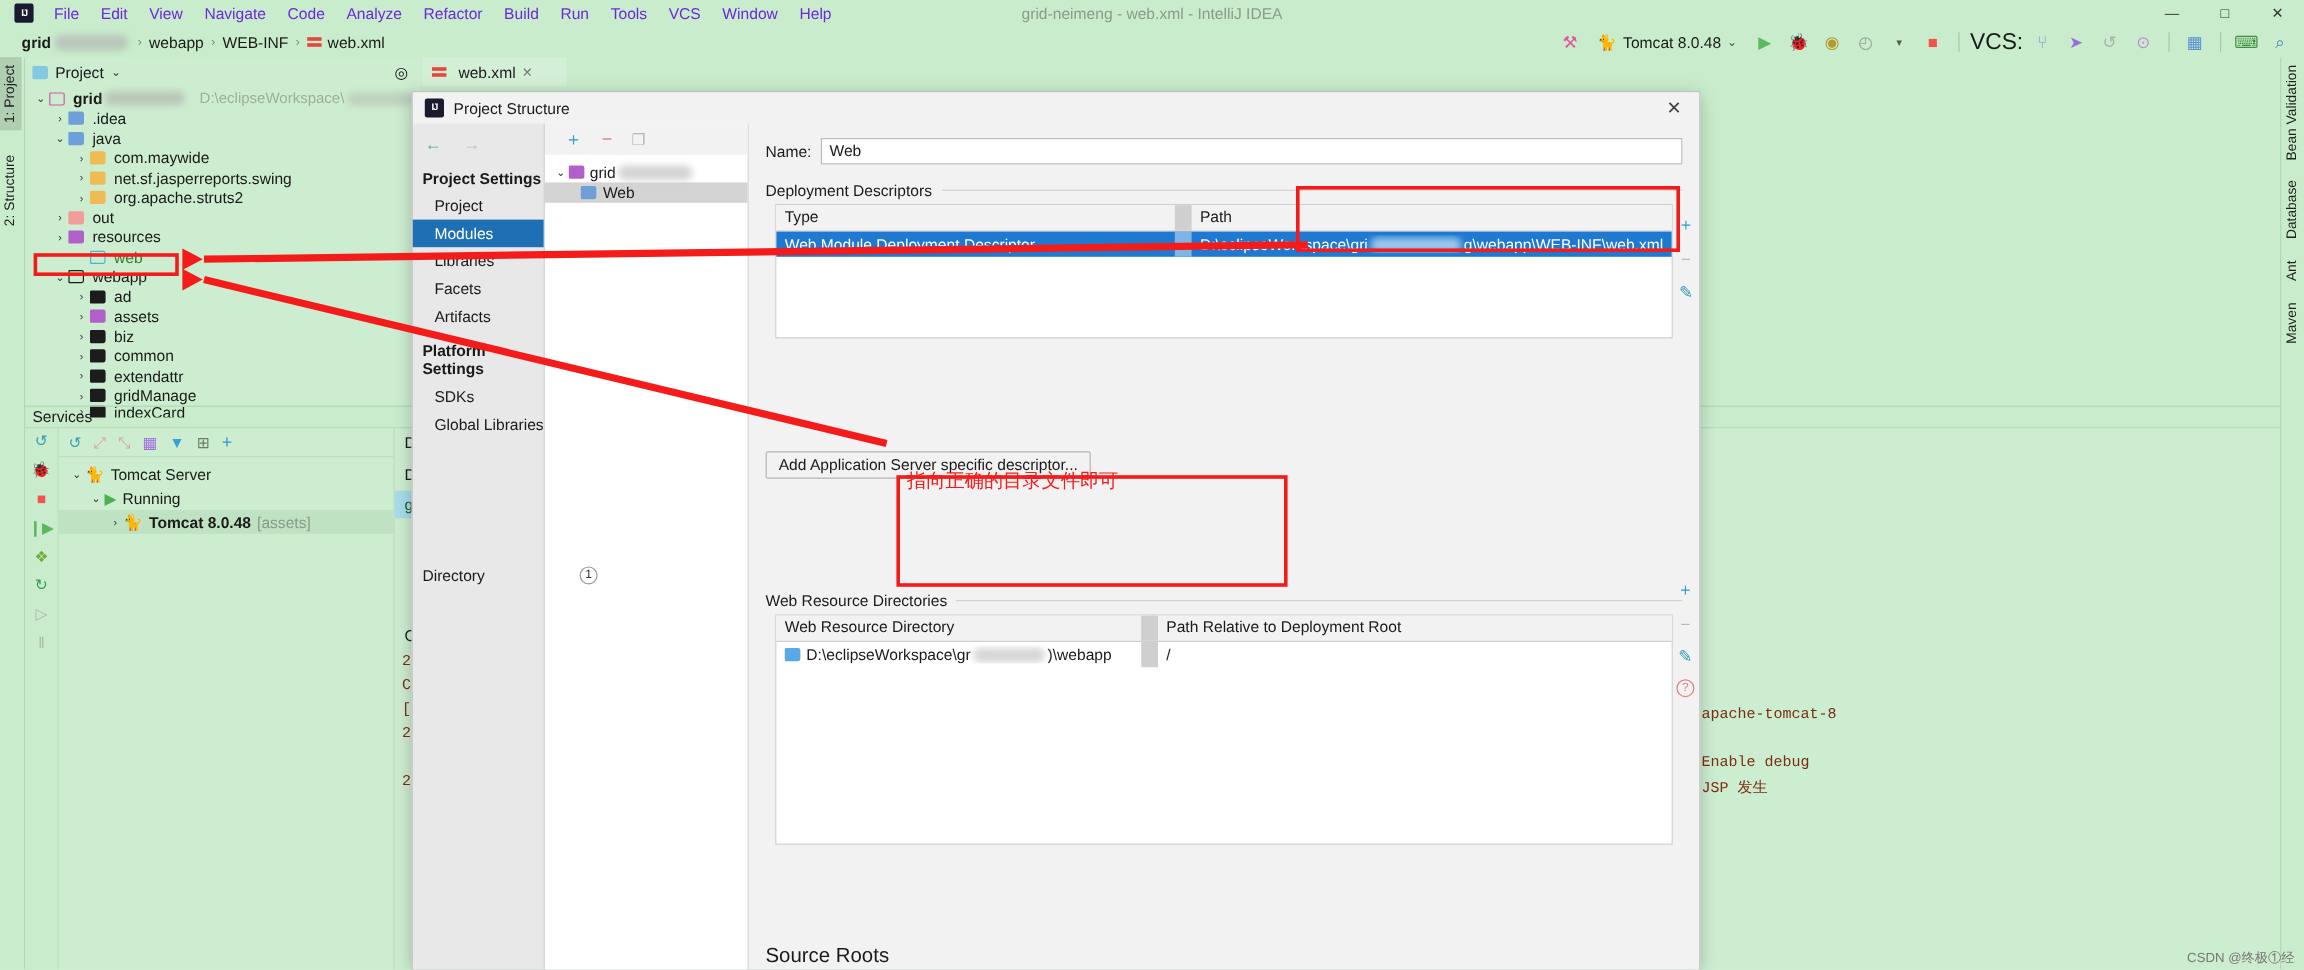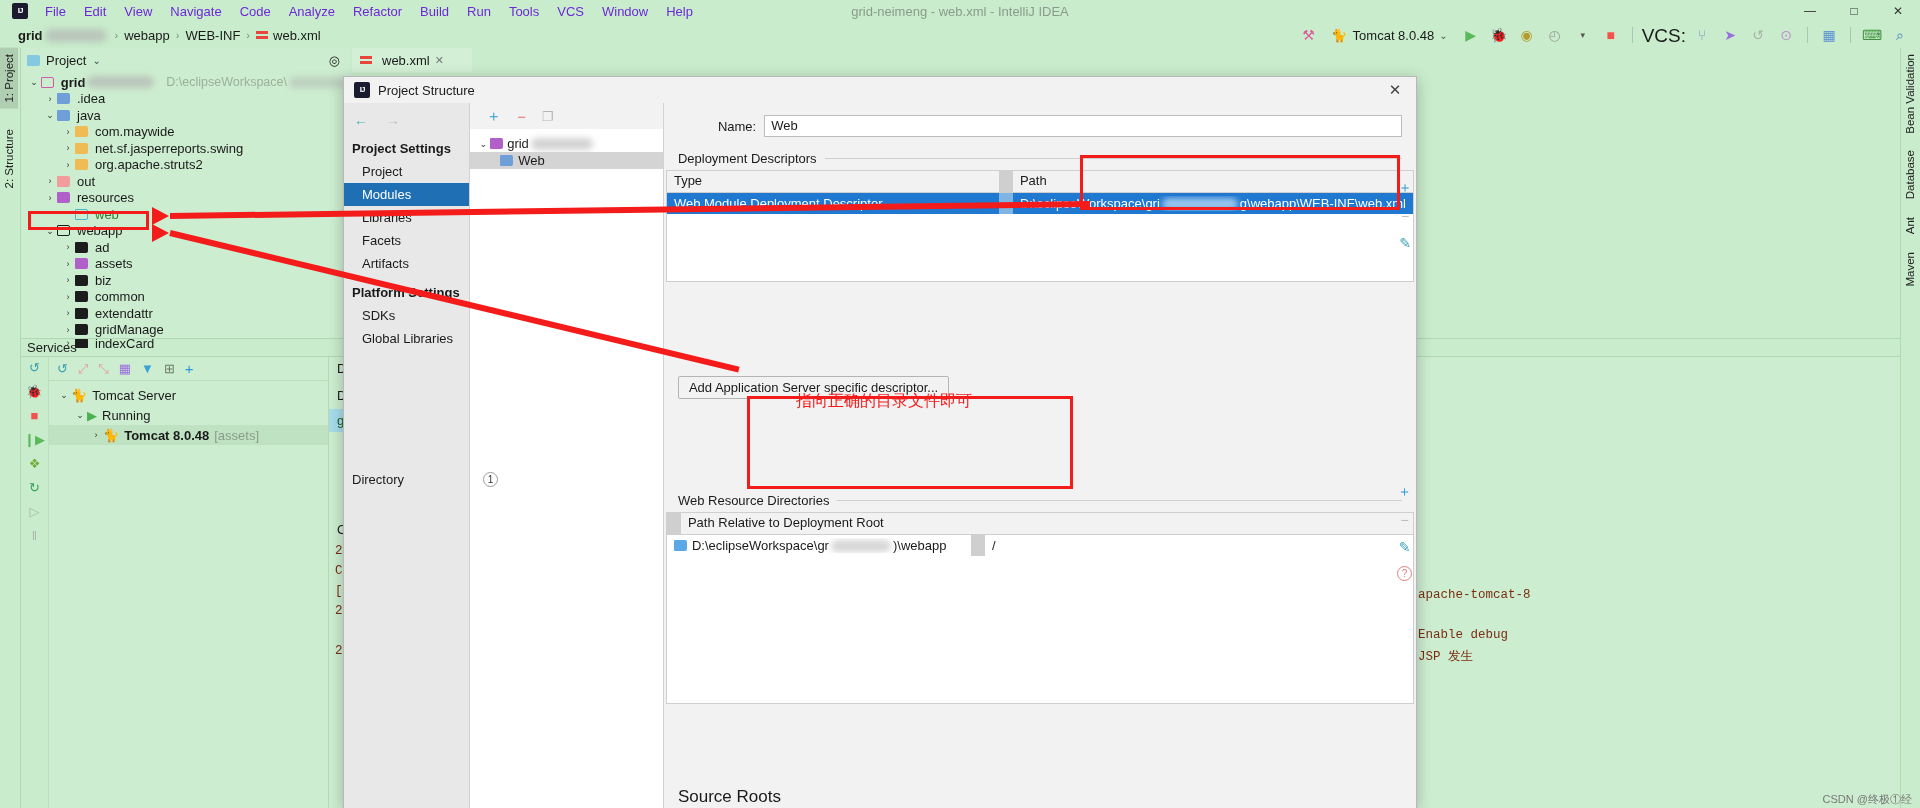--- a/index.html
+++ b/index.html
@@ -214,31 +214,31 @@
   .mid-toolbar {
     height: 26px; display: flex; align-items: center; gap: 16px;
     padding: 0 0 0 16px; background: #f2f2f2; font-size: 15px;
   }
   .mid-tree { font-size: 13px; padding-top: 6px; }
   .mid-row { display: flex; align-items: center; height: 17px; padding-left: 6px; }
   .mid-row.sel { background: #d4d4d4; }
 
   .dlg-right { flex: 1; background: #f2f2f2; position: relative; padding: 0; }
   .name-row { display: flex; align-items: center; padding: 12px 14px 0 14px; gap: 8px; }
-  .name-lbl { font-size: 13px; margin-left: 40px; }
+  .name-lbl { font-size: 13px; }
   .txtfield {
     flex: 1; height: 22px; background: #fff; border: 1px solid #bdbdbd;
     font-size: 13px; padding: 0 6px; line-height: 20px;
   }
   .group-title {
     font-size: 13px; padding: 14px 0 4px 14px; display: flex; align-items: center;
   }
   .group-line { flex: 1; height: 1px; background: #d0d0d0; margin: 0 14px 0 8px; }
 
-  .tbl { margin: 0 2px; border: 1px solid #cfcfcf; background: #fff; }
+  .tbl { margin: 0 22px; border: 1px solid #cfcfcf; background: #fff; }
   .tbl-hdr { display: flex; height: 22px; background: #f2f2f2; border-bottom: 1px solid #cfcfcf; }
   .tbl-hdr > div { font-size: 13px; padding: 2px 7px; }
   .tbl-row { display: flex; height: 21px; align-items: center; }
   .tbl-row.sel { background: #1f79d0; color: #fff; }
   .tbl-row > div { font-size: 13px; padding: 0 7px; white-space: nowrap; overflow: hidden; }
   .col-div { width: 1px; background: #cfcfcf; align-self: stretch; }
 
   .btn {
     display: inline-block; background: #f2f2f2; border: 1px solid #b4b4b4;
     font-size: 13px; padding: 3px 10px; border-radius: 2px;
@@ -627,20 +627,21 @@
           <span style="color:#3aa0b5">✎</span>
         </div>
 
         <div class="group-title" style="padding-top:94px">
           <span>Web Resource Directories</span>
           <span class="group-line"></span>
         </div>
 
         <div class="tbl" style="height:192px">
           <div class="tbl-hdr">
+            <div style="width:304px">Web Resource Directory</div>
             <div class="col-div"></div>
             <div style="flex:1">Path Relative to Deployment Root</div>
           </div>
           <div class="tbl-row">
             <div style="width:304px;display:flex;align-items:center">
               <span class="folder-ic" style="background:#5aa9e6;margin-right:5px"></span>
               <span>D:\eclipseWorkspace\gr</span>
               <span class="blur-pill" style="width:60px;height:12px;background:#d6d6d6"></span>
               <span>)\webapp</span>
             </div>

